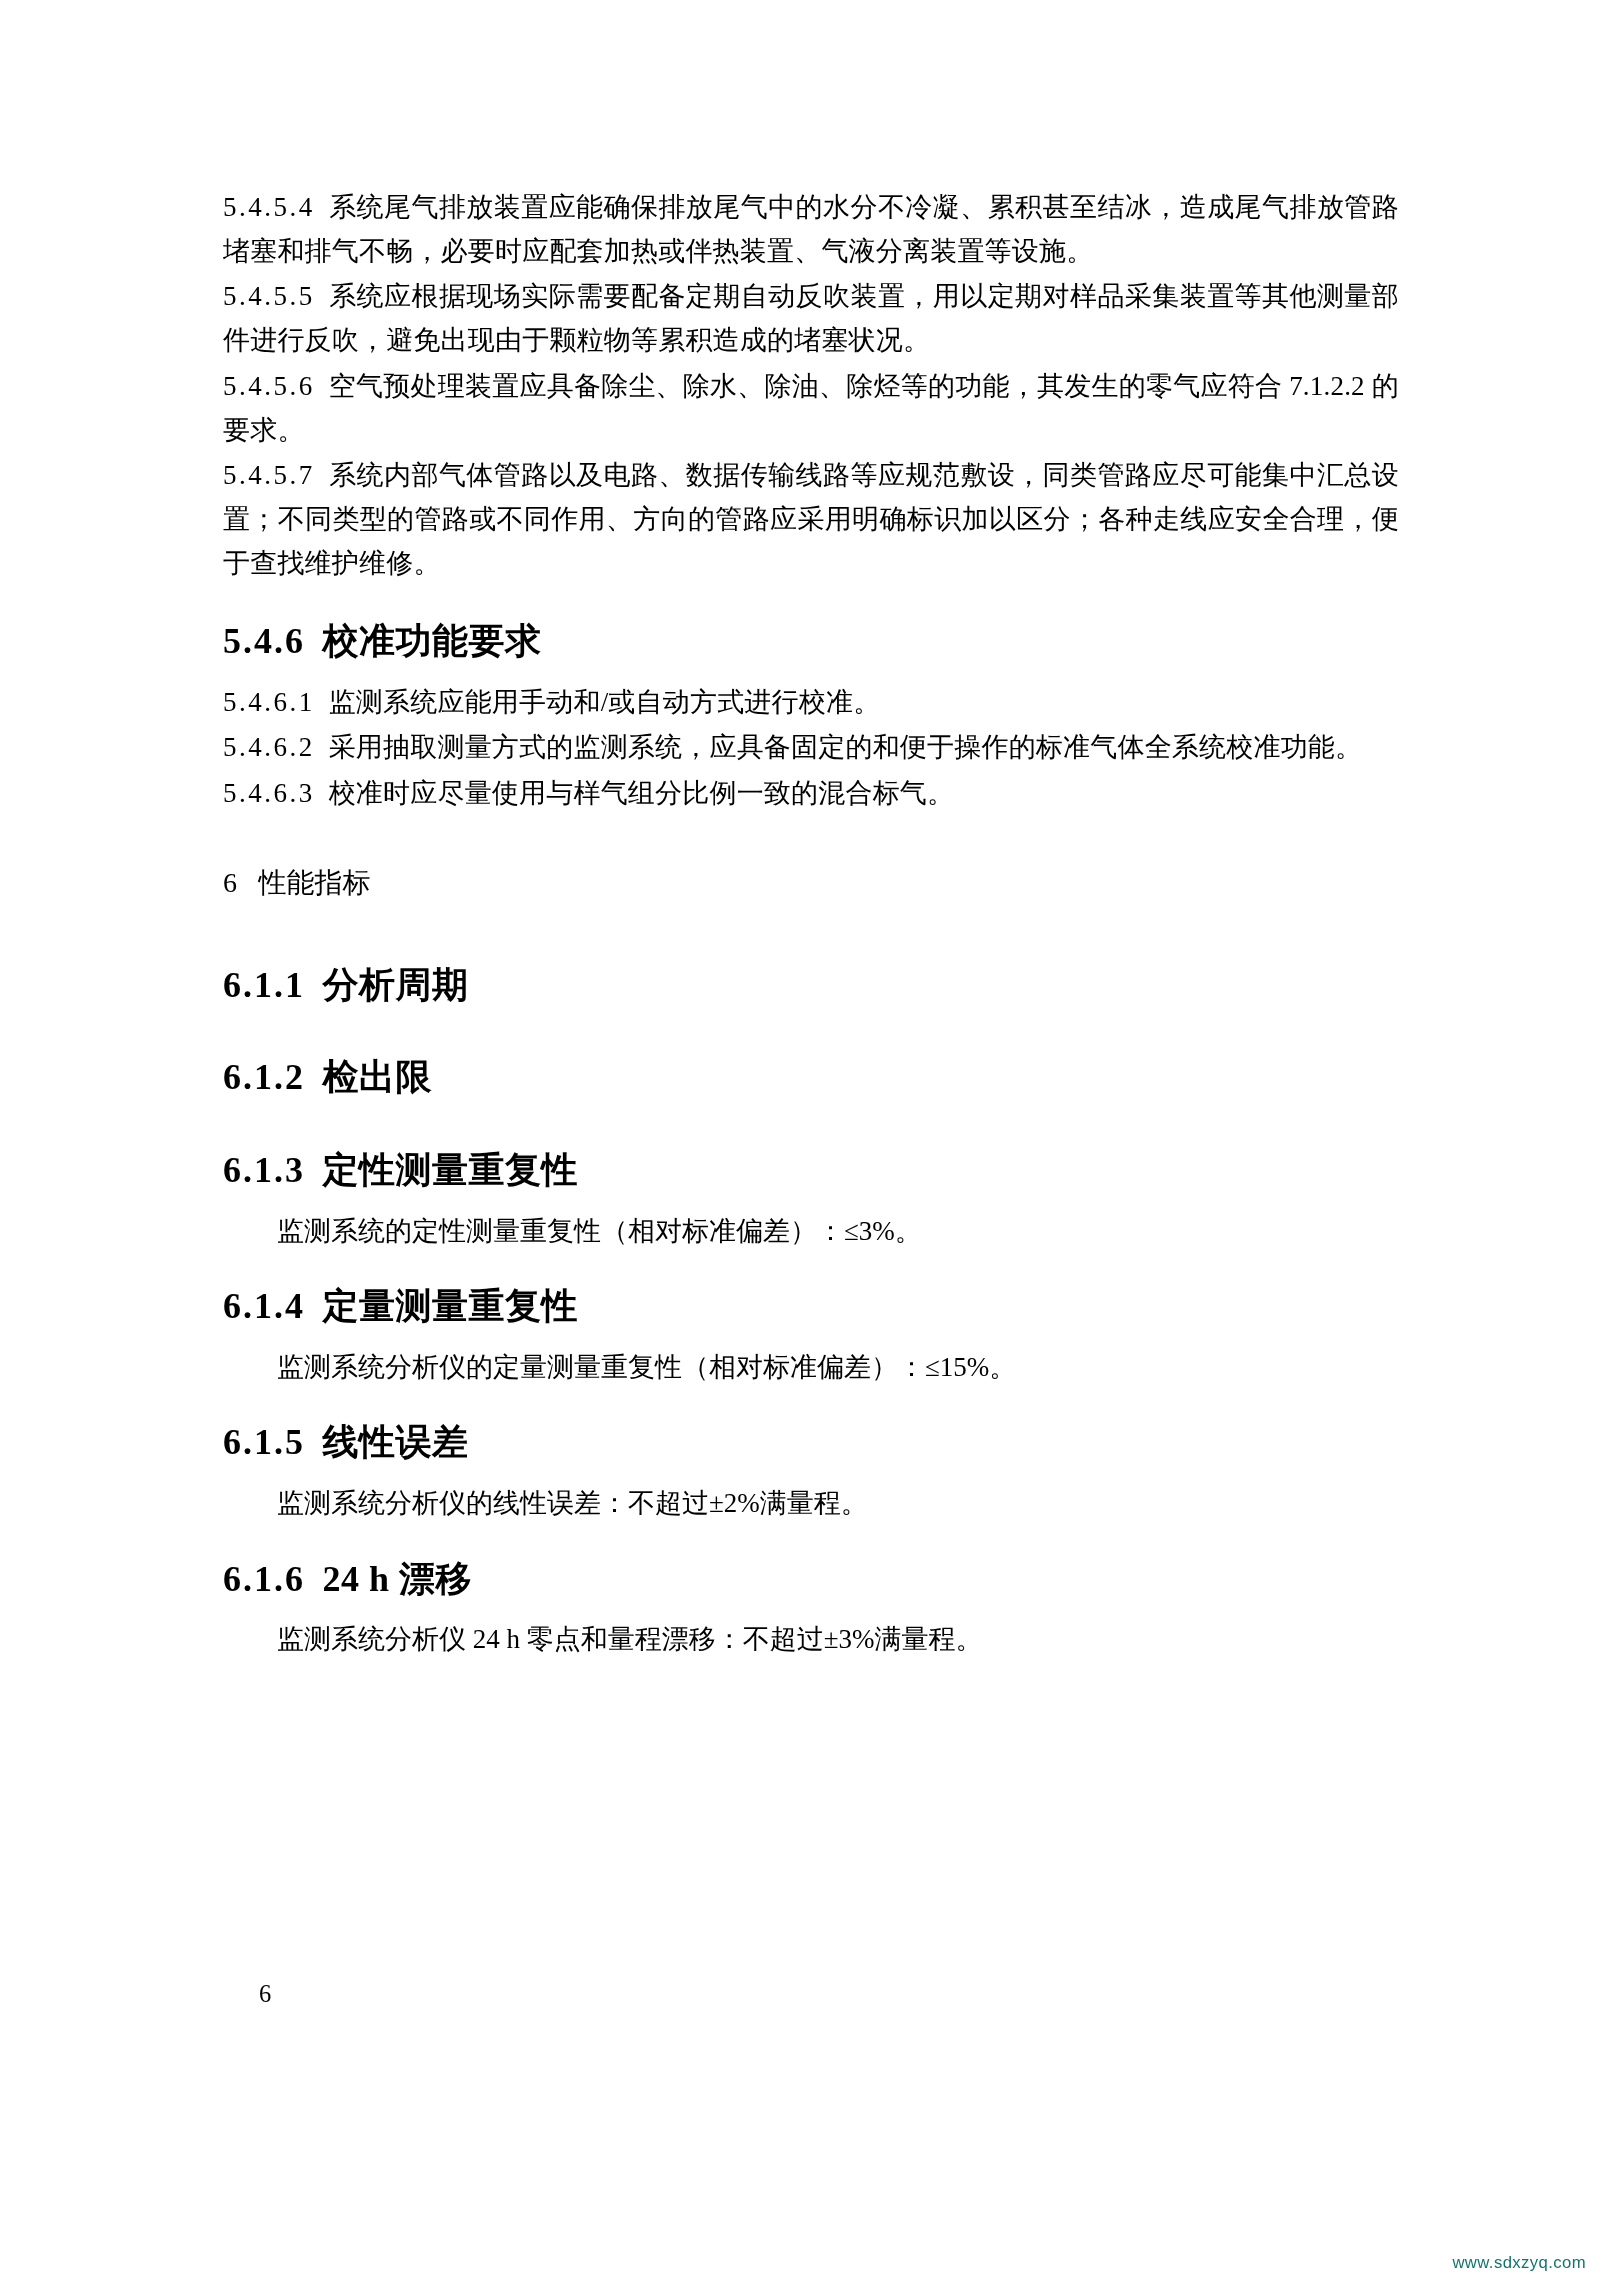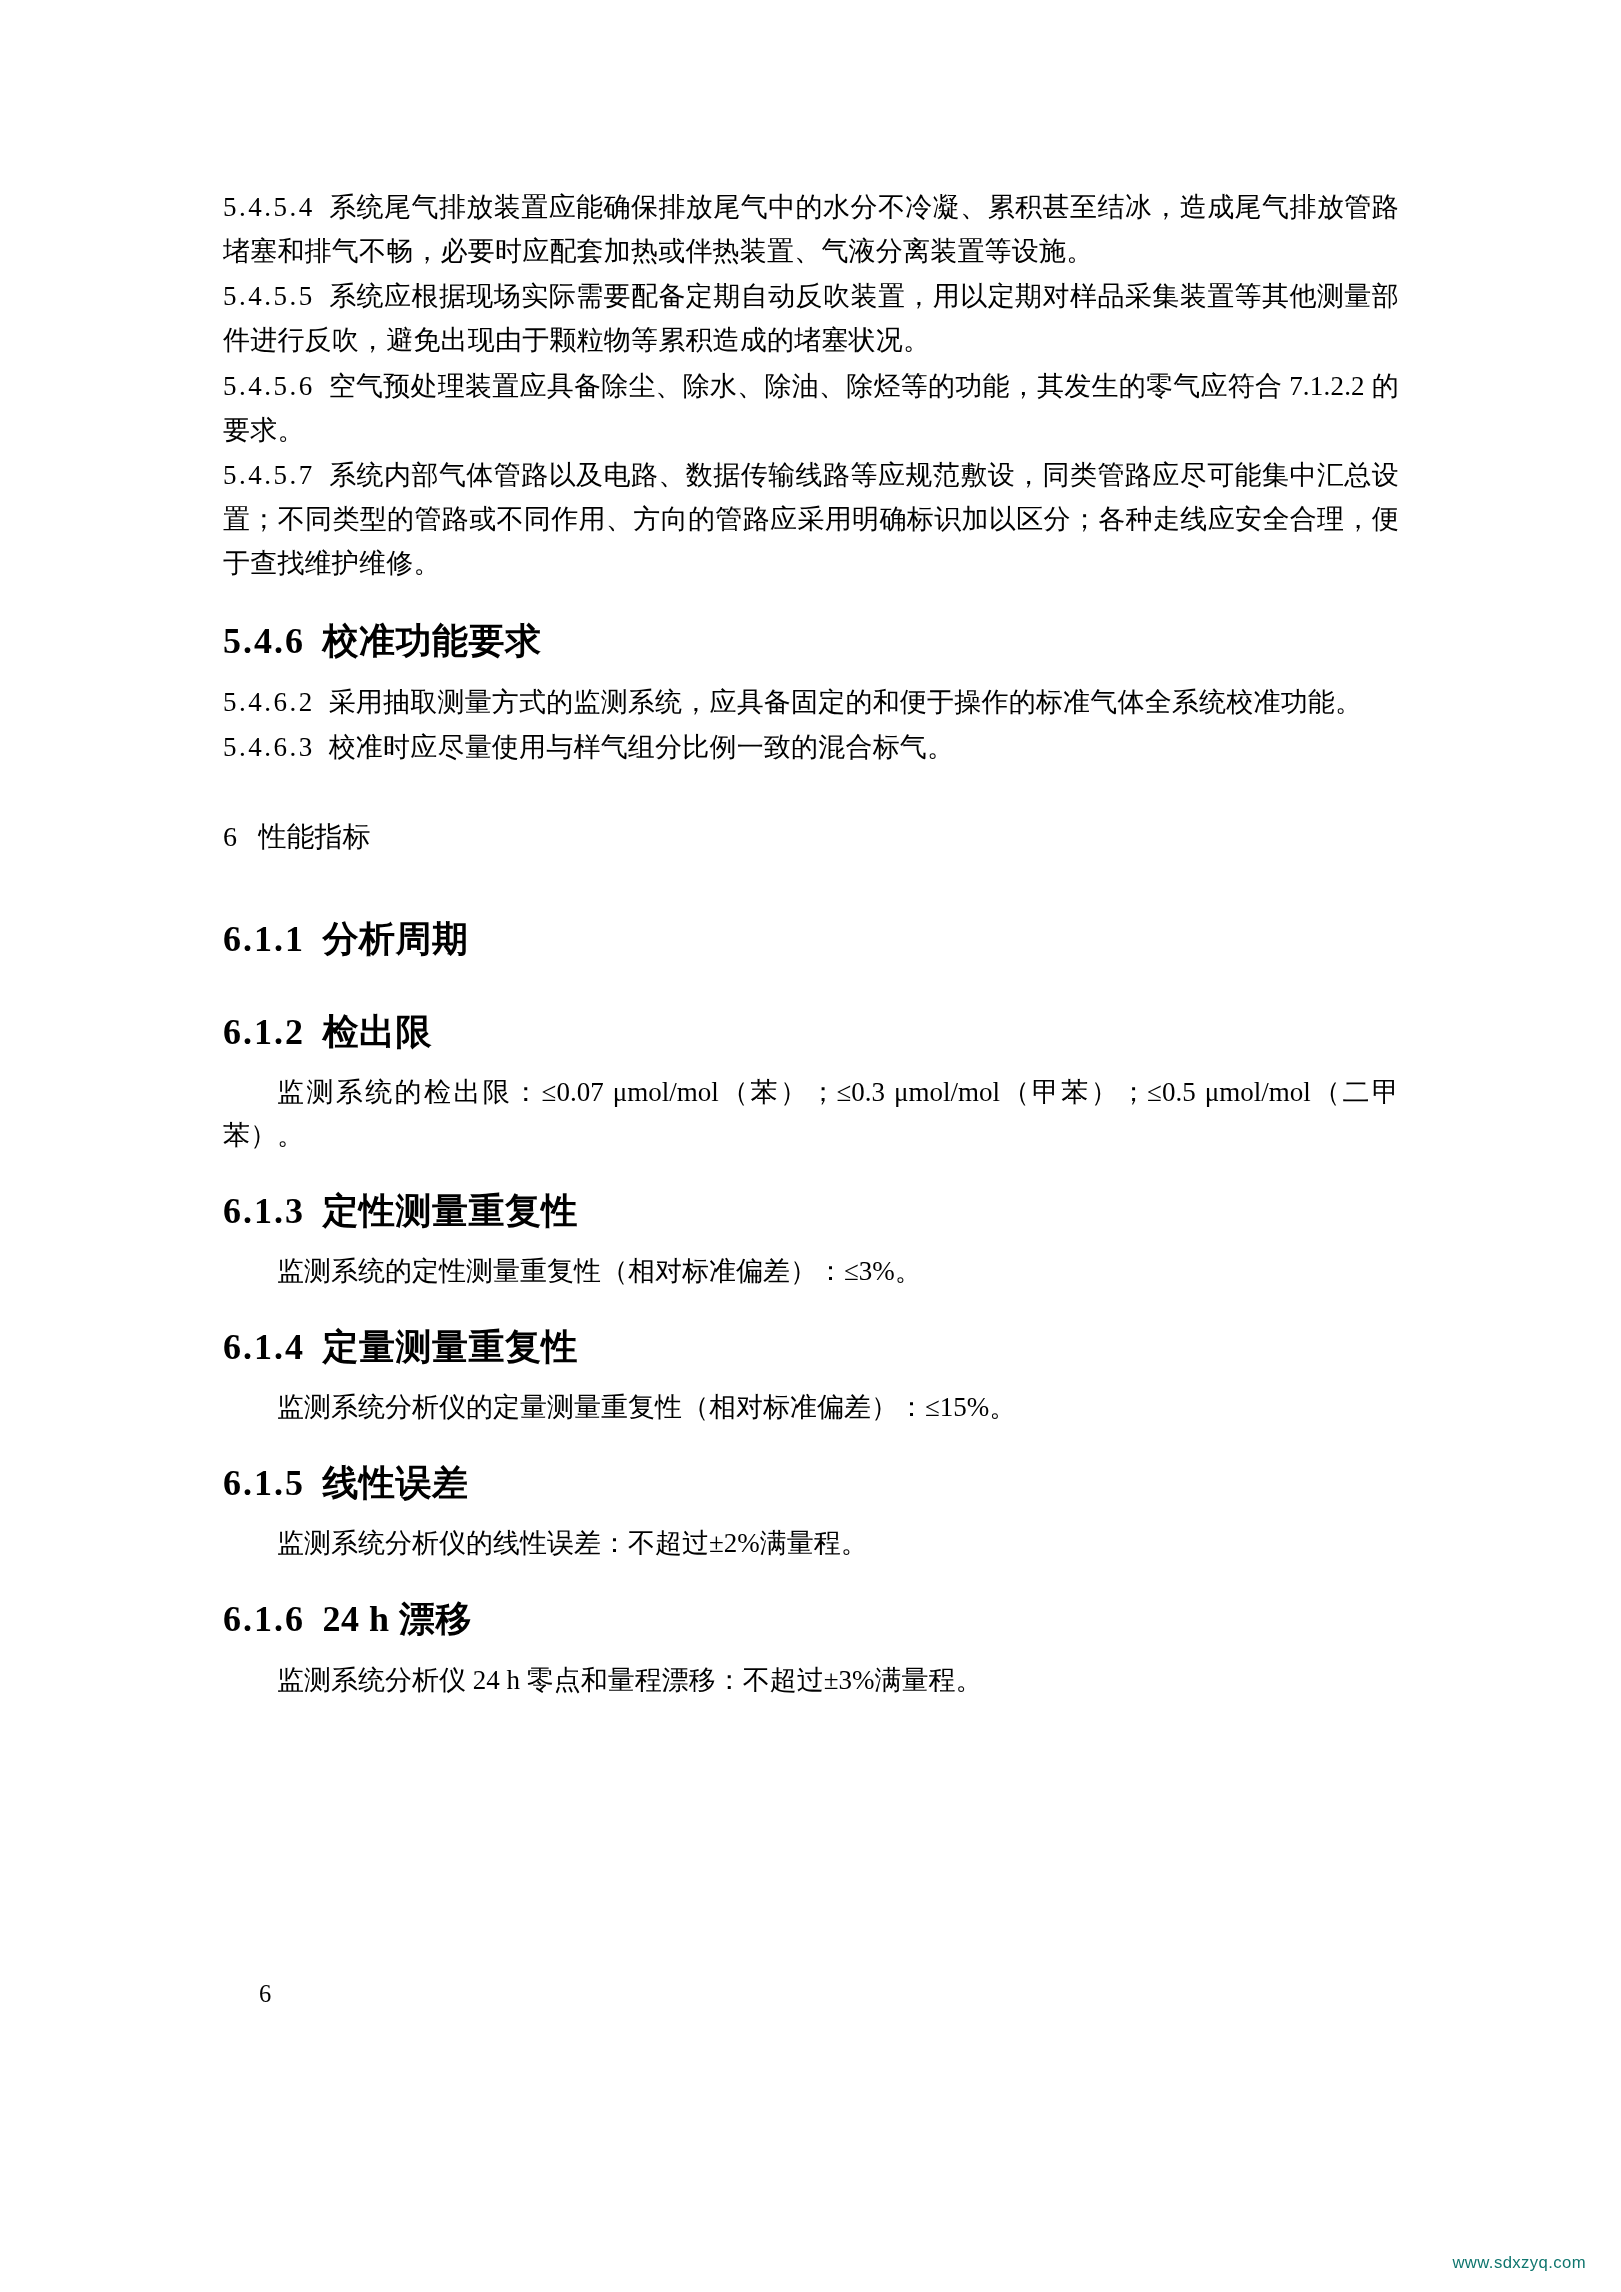--- a/index.html
+++ b/index.html
@@ -110,20 +110,23 @@
     </p>
 
     <div class="gap-md"></div>
 
     <p class="h-sec">
       <span class="num">5.4.6</span><span class="sp"></span><span>校准功能要求</span>
     </p>
 
     <div class="gap-sm"></div>
 
+    <p class="clause">
+      <span class="num">5.4.6.1</span>&nbsp;&nbsp;<span>监测系统应能用手动和/或自动方式进行校准。</span>
+    </p>
 
     <p class="clause">
       <span class="num">5.4.6.2</span>&nbsp;&nbsp;<span>采用抽取测量方式的监测系统，应具备固定的和便于操作的标准气体全系统校准功能。</span>
     </p>
 
     <p class="clause">
       <span class="num">5.4.6.3</span>&nbsp;&nbsp;<span>校准时应尽量使用与样气组分比例一致的混合标气。</span>
     </p>
 
     <div class="gap-lg"></div>
@@ -141,21 +144,20 @@
       <span class="num">6.1.1</span><span class="sp"></span><span>分析周期</span>
     </p>
     <div class="gap-sm"></div>
 
     <div class="gap-md"></div>
 
     <p class="h-sec">
       <span class="num">6.1.2</span><span class="sp"></span><span>检出限</span>
     </p>
     <div class="gap-sm"></div>
-    <p class="body-indent">监测系统的检出限：≤0.07 μmol/mol（苯）；≤0.3 μmol/mol（甲苯）；≤0.5 μmol/mol（二甲苯）。</p>
 
     <div class="gap-md"></div>
 
     <p class="h-sec">
       <span class="num">6.1.3</span><span class="sp"></span><span>定性测量重复性</span>
     </p>
     <div class="gap-sm"></div>
     <p class="body-indent">监测系统的定性测量重复性（相对标准偏差）：≤3%。</p>
 
     <div class="gap-md"></div>

